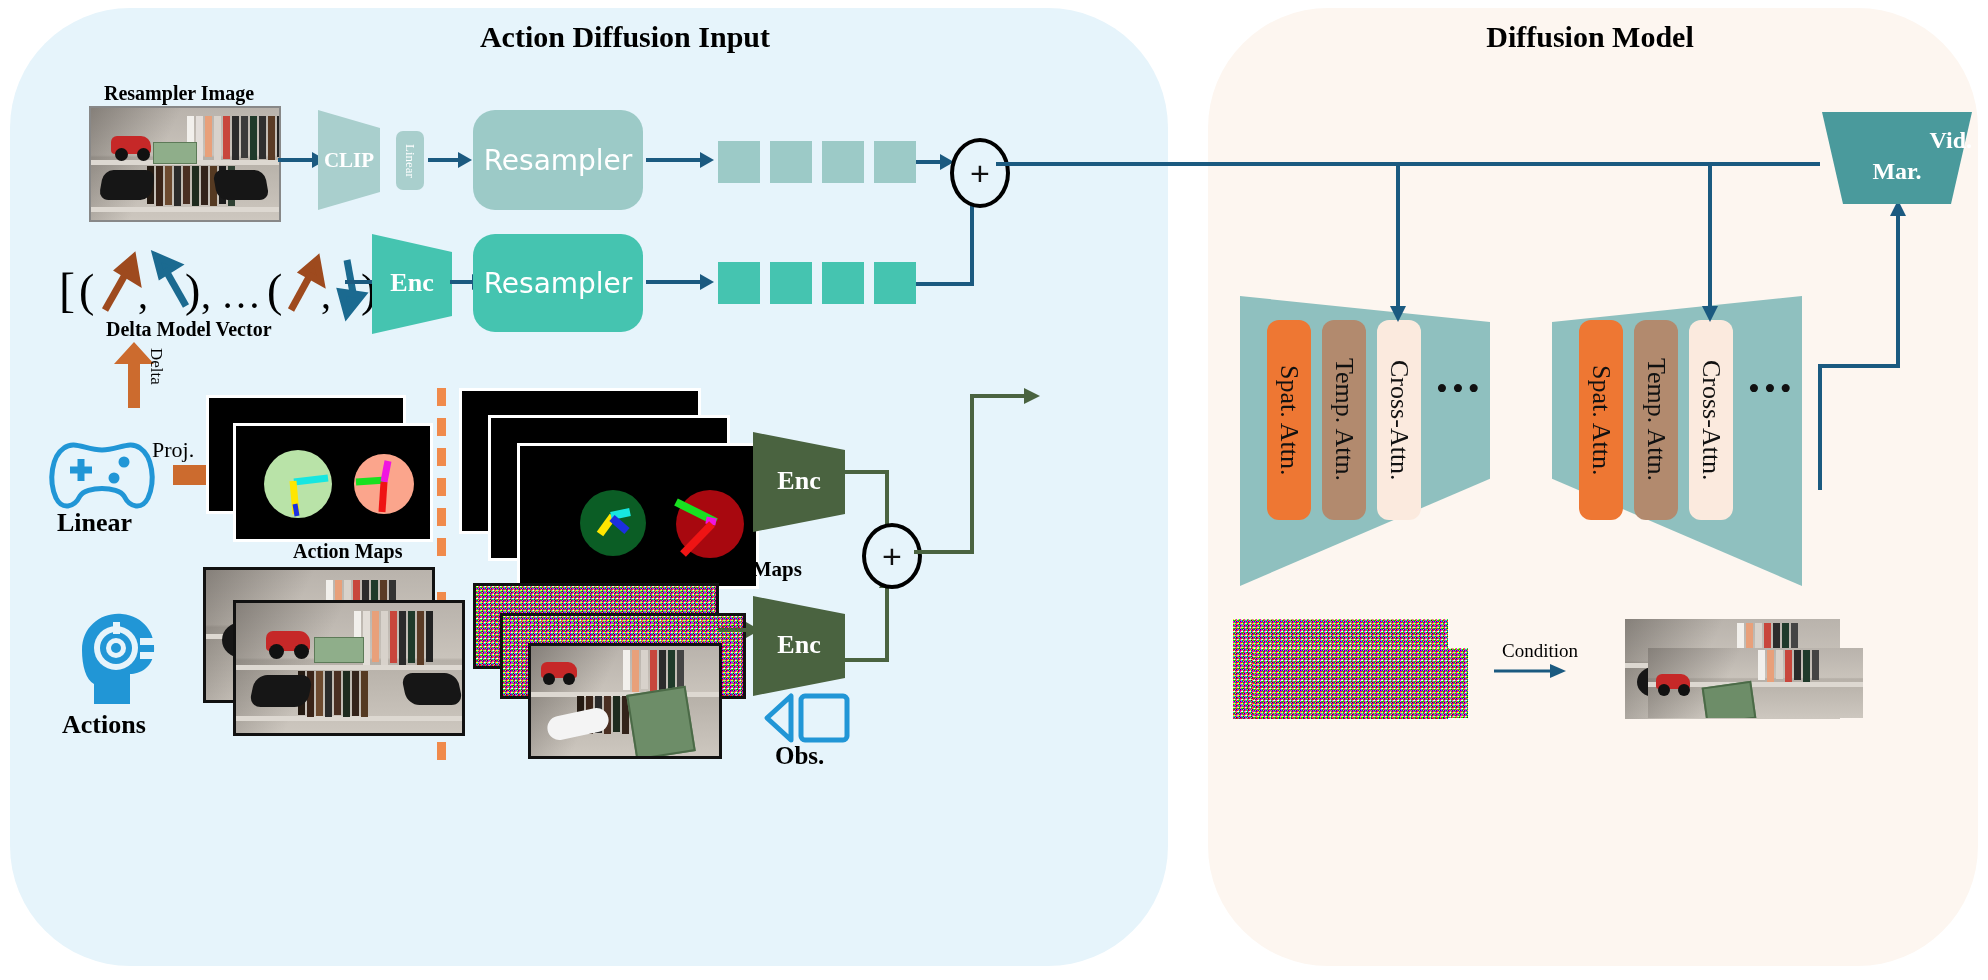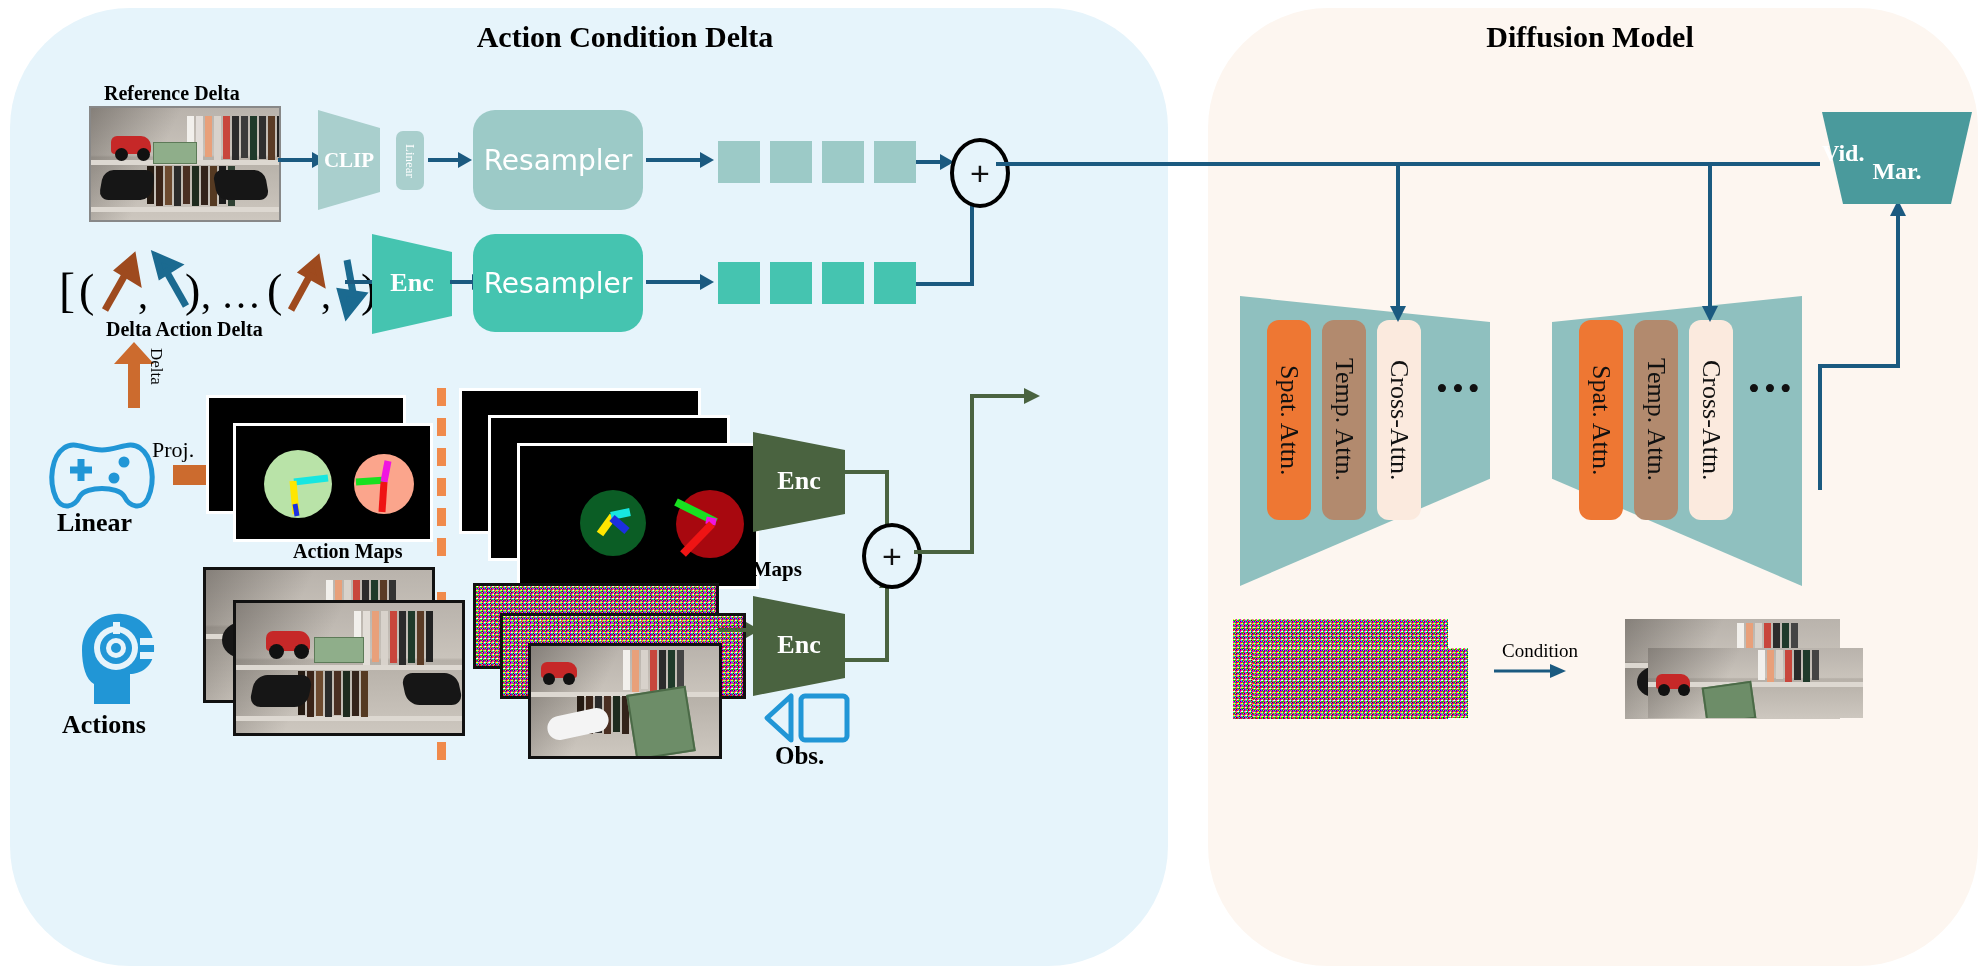--- a/index.html
+++ b/index.html
@@ -97,24 +97,24 @@
     background-blend-mode:overlay,difference,normal;
     opacity:.95;
   }
 </style>
 </head>
 <body>
 
 <div class="abs" id="panel-left"></div>
 <div class="abs" id="panel-right"></div>
 
-<div class="abs panel-title" style="left:330px;top:20px;width:590px;">Action Condition Delta</div>
+<div class="abs panel-title" style="left:330px;top:20px;width:590px;">Action Diffusion Input</div>
 <div class="abs panel-title" style="left:1300px;top:20px;width:580px;">Diffusion Model</div>
 
-<div class="abs lbl bold" style="left:104px;top:82px;font-size:20px;">Reference Delta</div>
+<div class="abs lbl bold" style="left:104px;top:82px;font-size:20px;">Resampler Image</div>
 
 <div class="imgframe" style="left:89px;top:106px;width:188px;height:112px;border:2px solid #888;">
   <div class="shelf">
     <div class="panel-shadow"></div>
     <div class="shelfline" style="top:52px;"></div>
     <div class="shelfline" style="bottom:8px;"></div>
     <div class="books" style="left:96px;top:8px;height:44px;">
       <div class="bk" style="background:#f2f0ec;height:42px;"></div>
       <div class="bk" style="background:#e3dedA;height:44px;"></div>
       <div class="bk" style="background:#e8a07a;height:41px;"></div>
@@ -210,21 +210,21 @@
     </g>
     <text x="266" y="60" font-family="Liberation Serif, serif" font-size="40" fill="#000">,</text>
     <g stroke="#1b6a90" stroke-width="7" fill="#1b6a90">
       <line x1="292" y1="12" x2="300" y2="56"></line>
       <polygon points="292,66 286,44 307,47"></polygon>
     </g>
     <text x="306" y="58" font-family="Liberation Serif, serif" font-size="46" fill="#000">)</text>
     <text x="320" y="58" font-family="Liberation Serif, serif" font-size="48" fill="#000">]</text>
   </svg>
 </div>
-<div class="abs lbl bold" style="left:106px;top:318px;font-size:20px;">Delta Action Delta</div>
+<div class="abs lbl bold" style="left:106px;top:318px;font-size:20px;">Delta Model Vector</div>
 
 <svg class="abs" style="left:345px;top:270px;width:46px;height:24px;">
   <line x1="0" y1="12" x2="30" y2="12" stroke="#1b5a80" stroke-width="4"></line>
   <polygon points="30,4 44,12 30,20" fill="#1b5a80"></polygon>
 </svg>
 
 <div class="abs trap-clip-right" style="left:372px;top:234px;width:80px;height:100px;background:#45c4b0;"></div>
 <div class="abs lbl encoder-txt" style="left:372px;top:268px;width:80px;text-align:center;font-size:26px;">Enc</div>
 
 <svg class="abs" style="left:450px;top:270px;width:38px;height:24px;">
@@ -484,21 +484,21 @@
   <path d="M714,14 L714,156" stroke="#1b5a80" stroke-width="4" fill="none"></path>
   <polygon points="706,156 714,172 722,156" fill="#1b5a80"></polygon>
 </svg>
 
 <svg class="abs" style="left:1796px;top:150px;width:130px;height:350px;">
   <path d="M24,340 L24,216 L102,216 L102,66" stroke="#1b5a80" stroke-width="4" fill="none"></path>
   <polygon points="94,66 102,50 110,66" fill="#1b5a80"></polygon>
 </svg>
 
 <div class="abs trap-down" style="left:1822px;top:112px;width:150px;height:92px;background:#4a9a9c;"></div>
-<div class="abs lbl" style="left:1822px;top:140px;width:150px;text-align:left;font-size:24px;color:#fff;font-weight:bold;">Vid.</div>
+<div class="abs lbl" style="left:1822px;top:127px;width:150px;text-align:right;font-size:24px;color:#fff;font-weight:bold;">Vid.</div>
 <div class="abs lbl" style="left:1822px;top:158px;width:150px;text-align:center;font-size:24px;color:#fff;font-weight:bold;">Mar.</div>
 
 <div class="imgframe" style="left:1233px;top:619px;width:215px;height:100px;border:0;">
   <div class="noise"></div>
 </div>
 <div class="imgframe" style="left:1253px;top:648px;width:215px;height:70px;border:0;">
   <div class="noise"></div>
 </div>
 
 <div class="abs lbl" style="left:1502px;top:640px;font-size:19px;">Condition</div>

